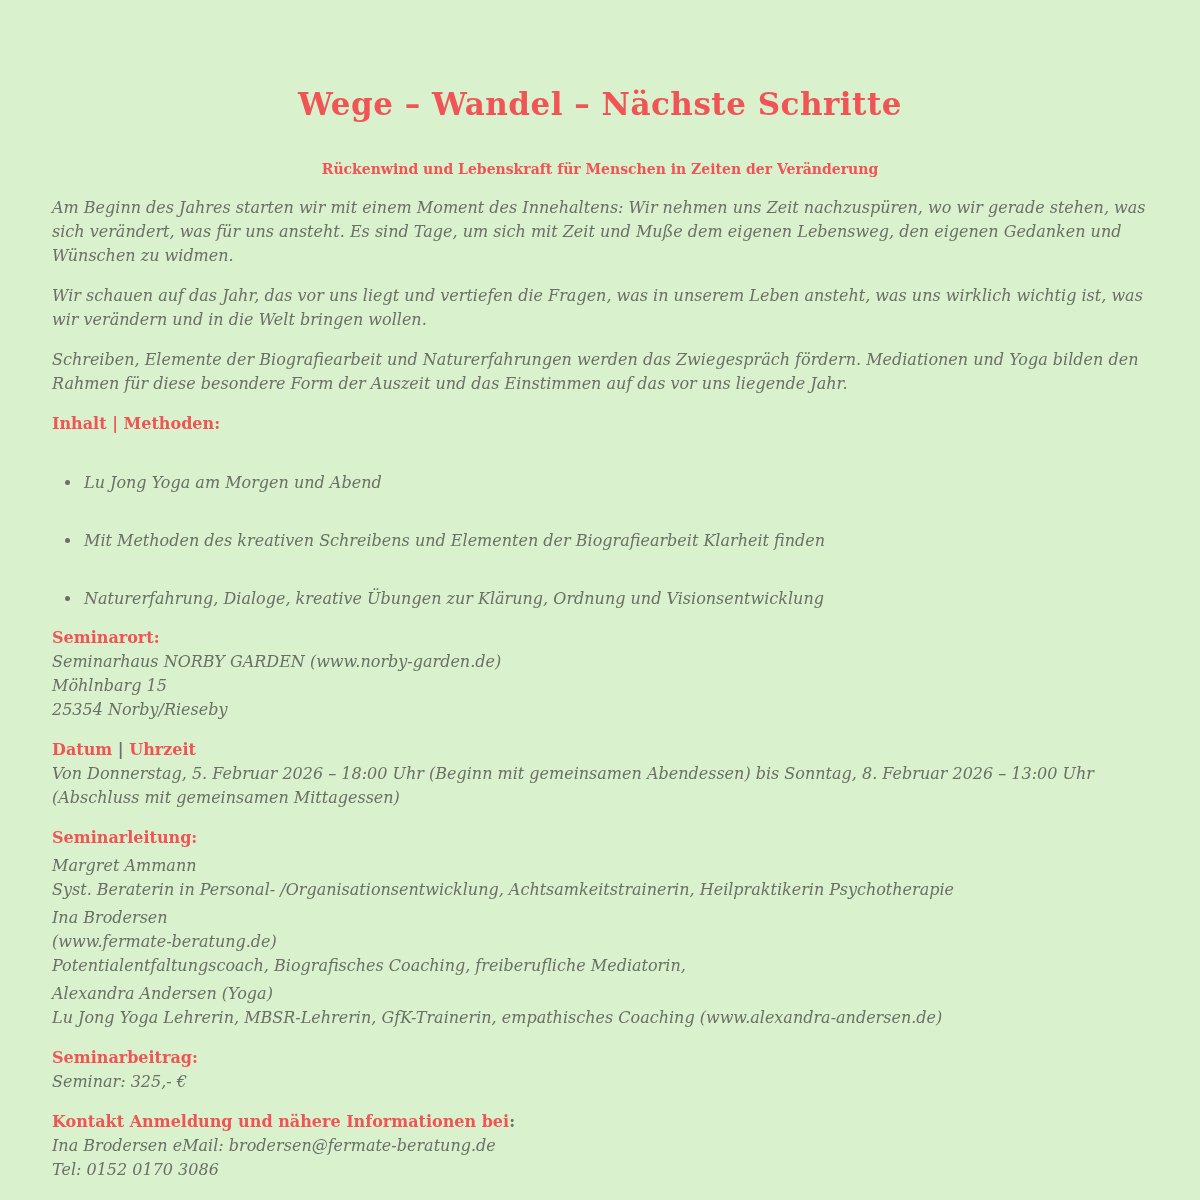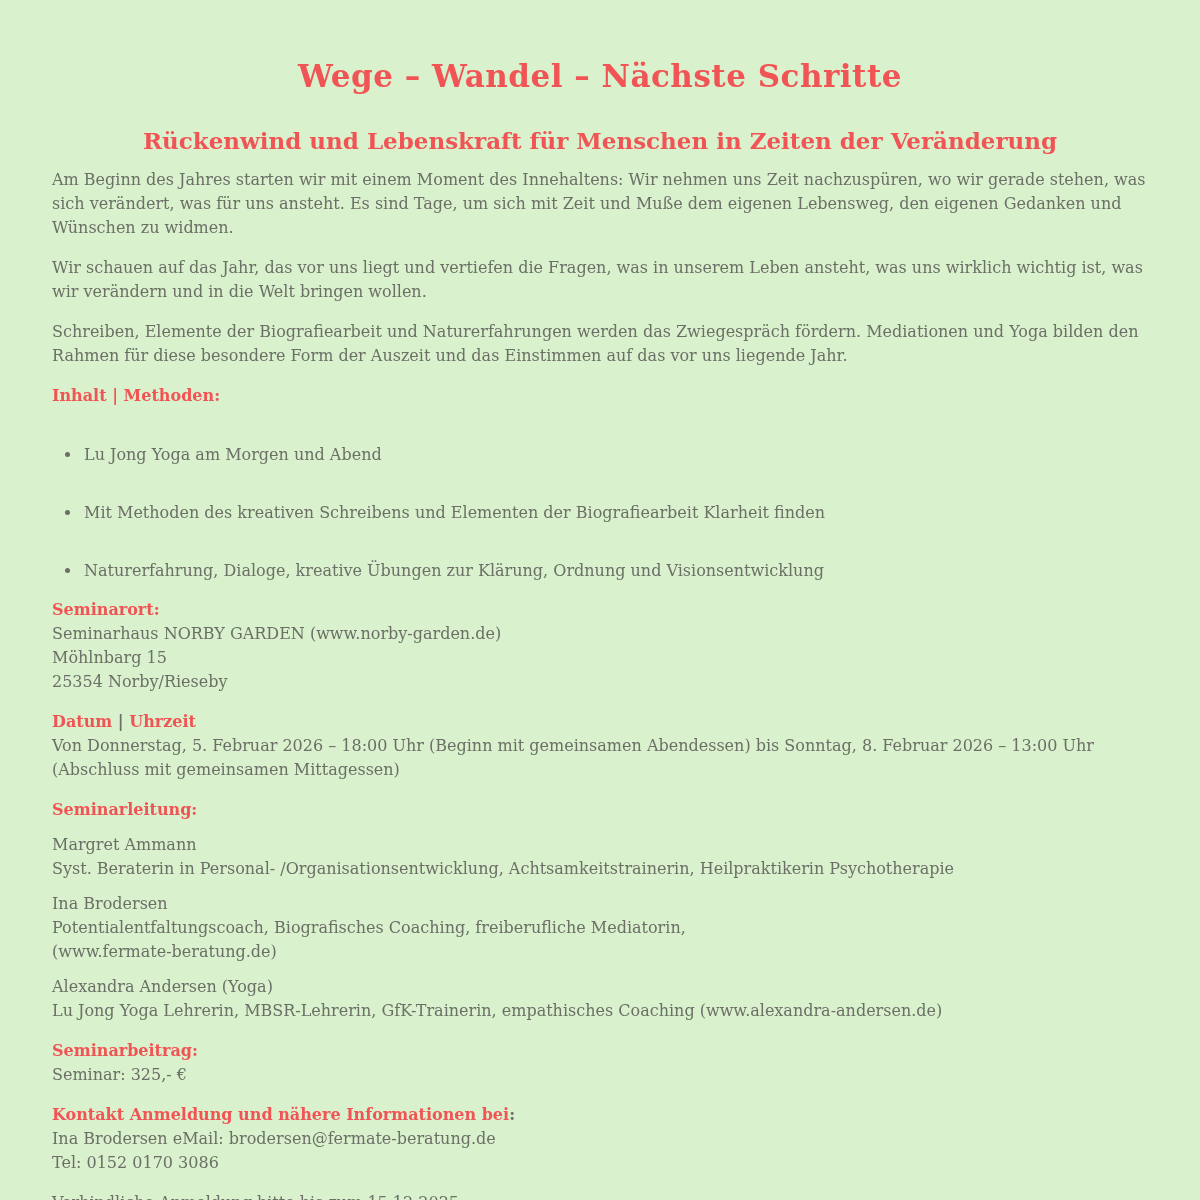--- a/index.html
+++ b/index.html
@@ -9,43 +9,44 @@
   }
   * { box-sizing: border-box; }
   html, body { margin: 0; padding: 0; }
   body { background: #ffffff; }
   .page {
     width: 1200px;
     height: 1200px;
     background: var(--background, #d9f1cd);
     font-family: "DejaVu Serif", serif;
     color: var(--body-text, #6b6f66);
-    padding: 56px 52px 0 52px;
+    padding: 84px 52px 0 52px;
     overflow: hidden;
   }
   .page-title {
     margin: 0;
     text-align: center;
     color: var(--accent-red, #f15454);
     font-size: 31px;
     line-height: 40px;
     font-weight: bold;
     letter-spacing: 0.5px;
   }
   .page-subtitle {
     margin: 32px 0 0 0;
     text-align: center;
     color: var(--accent-red, #f15454);
-    font-size: 23px;
+    font-size: 14px;
     line-height: 26px;
     font-weight: bold;
   }
   .body-text, p, li, .line {
     font-size: 16px;
     line-height: 24px;
+    font-style: italic;
   }
   p { margin: 0 0 16px 0; }
   .intro-first { margin-top: 14px; }
   .block { margin: 0 0 16px 0; }
   .red-heading {
     color: var(--accent-red, #f15454);
     font-weight: bold;
     font-size: 16px;
     line-height: 24px;
   }
@@ -56,21 +57,21 @@
   ul.bullet-list {
     margin: 0;
     padding-left: 30px;
     list-style: disc outside;
   }
   ul.bullet-list li {
     line-height: 22px;
     padding-left: 2px;
     margin-top: 36px;
   }
-  .person { margin-top: 11px; }
+  .person { margin-top: 4px; }
   .person:first-of-type { margin-top: 0; }
   .deadline { }
 </style>
 </head>
 <body>
 
 <div class="page">
 
   <h1 class="page-title">Wege – Wandel – Nächste Schritte</h1>
 
@@ -104,22 +105,22 @@
   </div>
 
   <div class="block">
     <div class="red-heading">Seminarleitung:</div>
     <div class="person">
       <div class="line">Margret Ammann</div>
       <div class="line">Syst. Beraterin in Personal- /Organisationsentwicklung, Achtsamkeitstrainerin, Heilpraktikerin Psychotherapie</div>
     </div>
     <div class="person">
       <div class="line">Ina Brodersen</div>
+      <div class="line">(www.fermate-beratung.de)</div>
       <div class="line">Potentialentfaltungscoach, Biografisches Coaching, freiberufliche Mediatorin,</div>
-      <div class="line">(www.fermate-beratung.de)</div>
     </div>
     <div class="person">
       <div class="line">Alexandra Andersen (Yoga)</div>
       <div class="line">Lu Jong Yoga Lehrerin, MBSR-Lehrerin, GfK-Trainerin, empathisches Coaching (www.alexandra-andersen.de)</div>
     </div>
   </div>
 
   <div class="block">
     <div class="red-heading">Seminarbeitrag:</div>
     <div class="line">Seminar: 325,- €</div>

